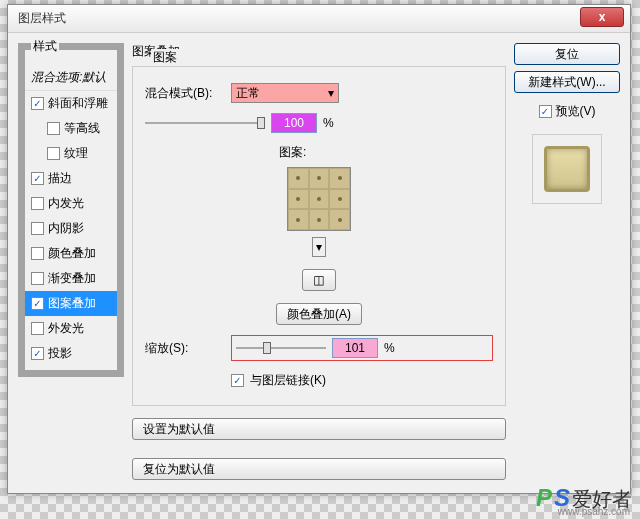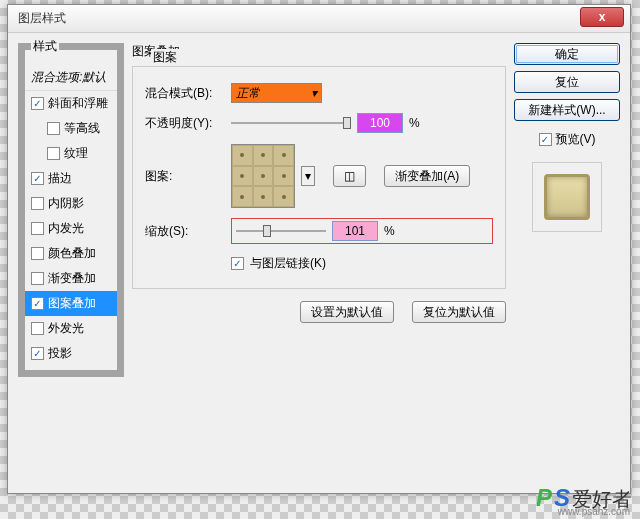--- a/index.html
+++ b/index.html
@@ -15,21 +15,21 @@
 .style-item { padding: 4px 6px; display: flex; align-items: center; gap: 4px; cursor: default; }
 .style-item.sub { padding-left: 22px; }
 .style-item.selected { background: #1e90ff; color: #fff; }
 .checkbox { width: 13px; height: 13px; border: 1px solid #888; background: #fff; display: inline-flex; align-items: center; justify-content: center; font-size: 10px; color: #1e5fbf; }
 .header-item { padding: 4px 6px; border-bottom: 1px solid #ddd; font-style: italic; }
 .center-panel { flex: 1; }
 .group-title { margin-bottom: 6px; }
 .inner-fieldset { border: 1px solid #ccc; padding: 10px 12px 14px; }
 .row { display: flex; align-items: center; gap: 6px; margin-bottom: 8px; min-height: 22px; }
 .row .lbl { width: 80px; text-align: left; }
-.select { border: 1px solid #888; background: #f97316; height: 20px; width: 91px; display: flex; align-items: center; padding: 0 4px; justify-content: space-between; font-style: italic; }
+.select { border: 1px solid #888; background: #fca5a5; height: 20px; width: 108px; display: flex; align-items: center; padding: 0 4px; justify-content: space-between; }
 .slider { flex: 1; height: 18px; position: relative; max-width: 120px; }
 .slider .track { position: absolute; top: 8px; left: 0; right: 0; height: 2px; background: #aaa; }
 .slider .thumb { position: absolute; top: 3px; width: 8px; height: 12px; background: #e0e0e0; border: 1px solid #666; }
 .numbox { width: 46px; height: 20px; border: 1px solid #7a9cc6; background: #f9a8d4; text-align: center; line-height: 18px; }
 .numbox.sel { background: #d946ef; color: #fff; }
 .pattern-swatch { width: 64px; height: 64px; border: 1px solid #888; background: #cdbf8f; display: grid; grid-template-columns: repeat(3,1fr); grid-template-rows: repeat(3,1fr); }
 .pattern-swatch div { border: 0.5px solid rgba(0,0,0,0.1); display:flex; align-items:center; justify-content:center; }
 .pattern-swatch div::after { content:""; width:4px; height:4px; background:#7a6a3f; border-radius:50%; }
 .dropdown-arrow { width: 14px; height: 20px; border: 1px solid #888; background: #f0f0f0; display:flex; align-items:center; justify-content:center; font-size:8px; }
 .btn { border: 1px solid #888; background: linear-gradient(#fdfdfd,#e3e3e3); border-radius: 3px; padding: 2px 10px; height: 22px; display: inline-flex; align-items: center; cursor: default; }
@@ -37,21 +37,21 @@
 .right-panel { width: 106px; display: flex; flex-direction: column; gap: 6px; align-items: stretch; }
 .rbtn { border: 1px solid #003c74; background: linear-gradient(#fdfdfd,#e3e8f0); border-radius: 3px; height: 22px; display: flex; align-items: center; justify-content: center; cursor: default; }
 .rbtn.primary { border: 1px solid #003c74; outline: 1px solid #7ab7ff; outline-offset: -3px; }
 .preview { width: 70px; height: 70px; border: 1px solid #ccc; background: #f0f0f0; margin: 8px auto 0; display:flex; align-items:center; justify-content:center; }
 .preview-inner { width: 46px; height: 46px; background: linear-gradient(#e8dca8,#cfc38d); border: 3px solid #a8995f; border-radius: 4px; box-shadow: inset 0 0 6px rgba(0,0,0,0.3); }
 .watermark { position: absolute; right: 8px; bottom: 6px; display:flex; align-items:baseline; gap:2px; }
 .wm-p { font-style: italic; font-weight: bold; font-size: 24px; color: #3cb44b; line-height: 1;}
 .wm-s { font-style: italic; font-weight: bold; font-size: 24px; color: #2a6bd8; line-height: 1;}
 .wm-cn { font-size: 20px; color: #333; font-family: KaiTi, serif; }
 .wm-url { position:absolute; right: 10px; bottom: 2px; font-size: 10px; color: #888; margin-top: 24px; }
-.btn-row { display:flex; gap:18px; justify-content:flex-end; margin-top:12px; }
+.btn-row { display:flex; gap:18px; justify-content:center; margin-top:12px;flex-direction:column; }
 </style>
 </head>
 <body>
 
 <div class="dialog">
   <div class="titlebar">
     <span class="titlebar-title">图层样式</span>
     <div class="close-btn">
         <span>x</span>
       </div>
@@ -74,25 +74,25 @@
         <div class="style-item sub">
           <span class="checkbox"></span>
           <span>纹理</span>
         </div>
         <div class="style-item">
           <span class="checkbox">✓</span>
           <span>描边</span>
         </div>
         <div class="style-item">
           <span class="checkbox"></span>
+          <span>内发光</span>
+        </div>
+        <div class="style-item">
+          <span class="checkbox"></span>
           <span>内阴影</span>
-        </div>
-        <div class="style-item">
-          <span class="checkbox"></span>
-          <span>内发光</span>
         </div>
         <div class="style-item">
           <span class="checkbox"></span>
           <span>颜色叠加</span>
         </div>
         <div class="style-item">
           <span class="checkbox"></span>
           <span>渐变叠加</span>
         </div>
         <div class="style-item selected">
@@ -117,30 +117,29 @@
 
         <div class="row">
           <span class="lbl">混合模式(B):</span>
           <div class="select">
             <span>正常</span>
             <span>▾</span>
           </div>
         </div>
 
         <div class="row">
-          <span class="lbl">不透明度(Y):</span>
           <div class="slider">
             <div class="track"></div>
               <div class="thumb" style="left:calc(100% - 8px)"></div>
           </div>
           <div class="numbox sel">100</div>
           <span>%</span>
         </div>
 
-        <div class="row" style="align-items:center; margin:10px 0;">
+        <div class="row" style="align-items:center; margin:10px 0;flex-direction:column;">
           <span class="lbl">图案:</span>
           <div class="pattern-swatch">
               <div></div>
               <div></div>
               <div></div>
               <div></div>
               <div></div>
               <div></div>
               <div></div>
               <div></div>
@@ -148,21 +147,21 @@
             </div>
           <div class="dropdown-arrow">
               <span>▾</span>
             </div>
           <div style="width:6px"></div>
           <div class="btn">
               <span>◫</span>
             </div>
           <div style="width:6px"></div>
           <div class="btn">
-              <span>渐变叠加(A)</span>
+              <span>颜色叠加(A)</span>
             </div>
         </div>
 
         <div class="row">
           <span class="lbl">缩放(S):</span>
           <div class="highlight-box">
             <div class="slider" style="max-width:90px">
               <div class="track"></div>
                 <div class="thumb" style="left:30%"></div>
             </div>
@@ -181,23 +180,20 @@
         <div class="btn">
             <span>设置为默认值</span>
           </div>
         <div class="btn">
             <span>复位为默认值</span>
           </div>
       </div>
     </div>
 
     <div class="right-panel">
-      <div class="rbtn primary">
-          <span>确定</span>
-        </div>
       <div class="rbtn">
           <span>复位</span>
         </div>
       <div class="rbtn">
           <span>新建样式(W)...</span>
         </div>
       <div style="display:flex; align-items:center; gap:4px; margin-top:4px; justify-content:center;">
         <span class="checkbox">✓</span>
         <span>预览(V)</span>
       </div>

